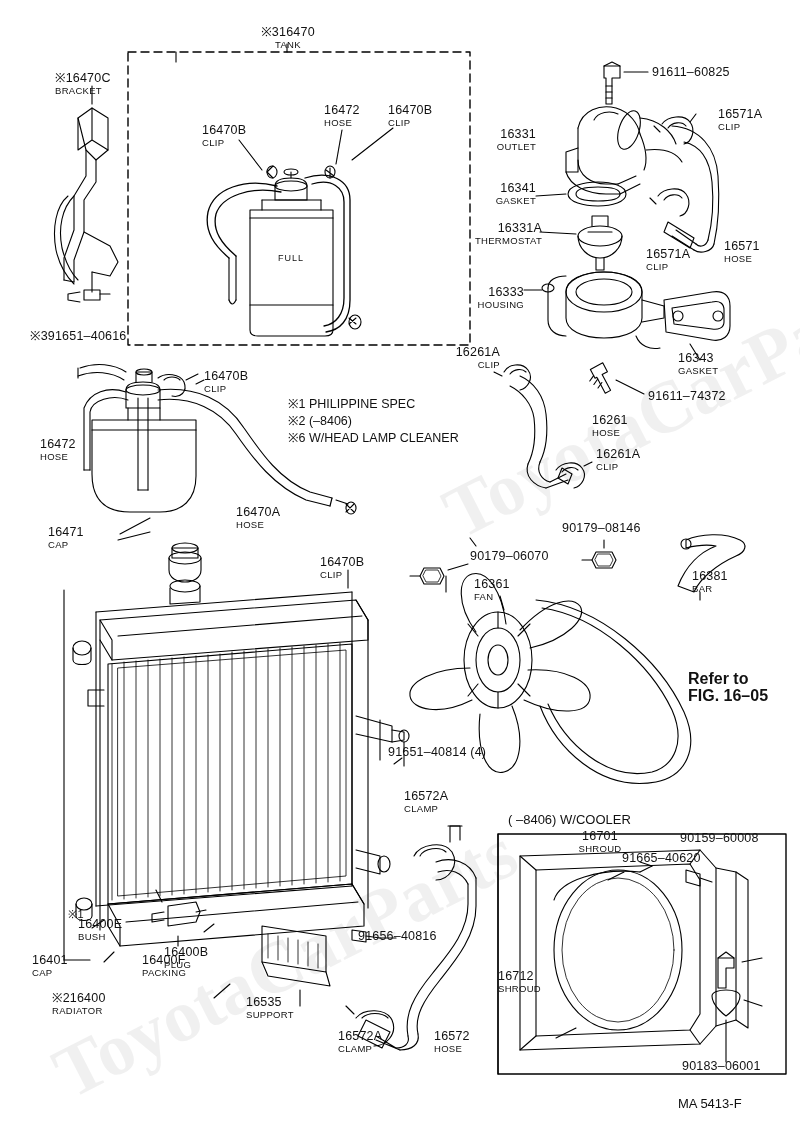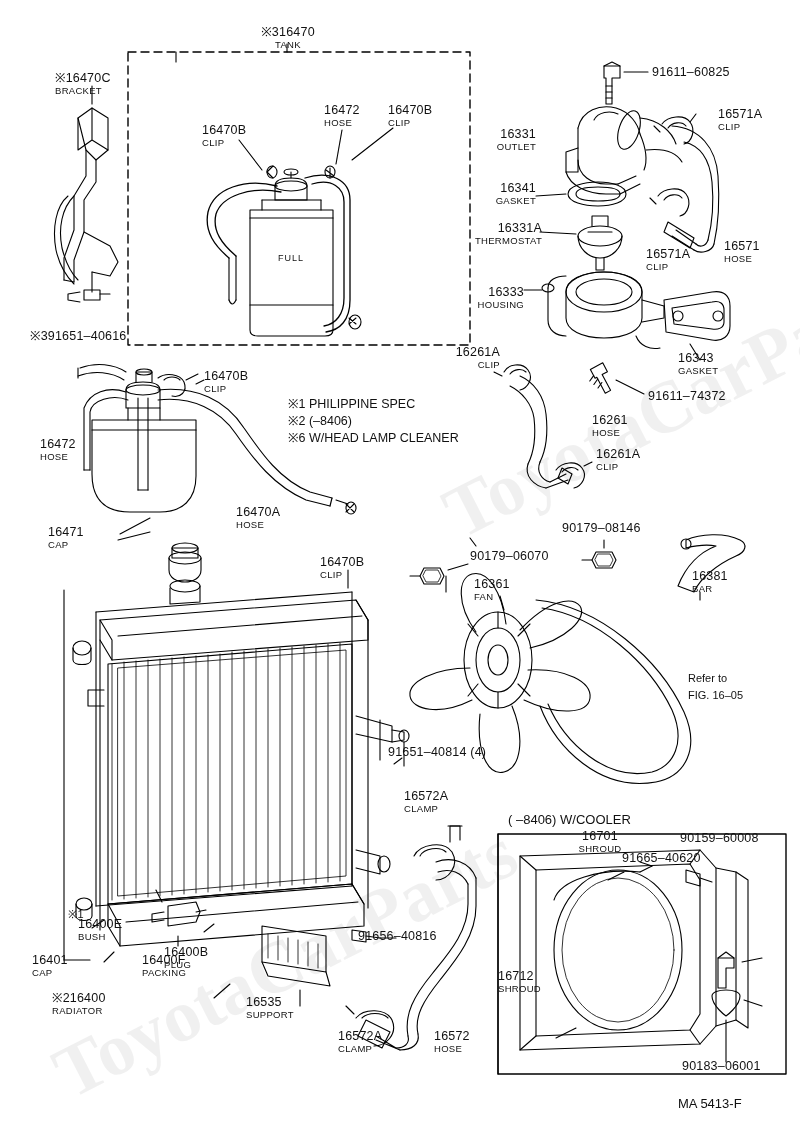--- a/index.html
+++ b/index.html
@@ -9,21 +9,21 @@
   svg.art{position:absolute;left:0;top:0;width:800px;height:1122px;}
   .lbl{position:absolute;font-size:12.5px;line-height:12.5px;letter-spacing:0.2px;white-space:nowrap;}
   .lbl .sub{display:block;font-size:9.5px;line-height:11px;letter-spacing:0.3px;}
   .lbl.c{text-align:center;transform:translateX(-50%);}
   .lbl.r{text-align:right;transform:translateX(-100%);}
   .note{position:absolute;font-size:12.5px;line-height:17px;white-space:nowrap;}
   .code{position:absolute;font-size:12.5px;white-space:nowrap;}
   .wm{position:absolute;font-size:74px;font-weight:bold;color:#000;opacity:0.055;
       transform:rotate(-27deg);transform-origin:left top;white-space:nowrap;
       font-family:"Liberation Serif", serif;}
-  .figref{position:absolute;font-size:11px;line-height:17px;white-space:nowrap;}
+  .figref{position:absolute;font-size:16px;line-height:17px;white-space:nowrap;font-weight:bold;}
   .sect{position:absolute;font-size:13px;white-space:nowrap;}
 </style>
 </head>
 <body>
 
 <div class="sheet">
 
   <div class="wm" style="left:40px;top:1040px;">ToyotaCarParts</div>
   <div class="wm" style="left:430px;top:480px;">ToyotaCarParts</div>
 

